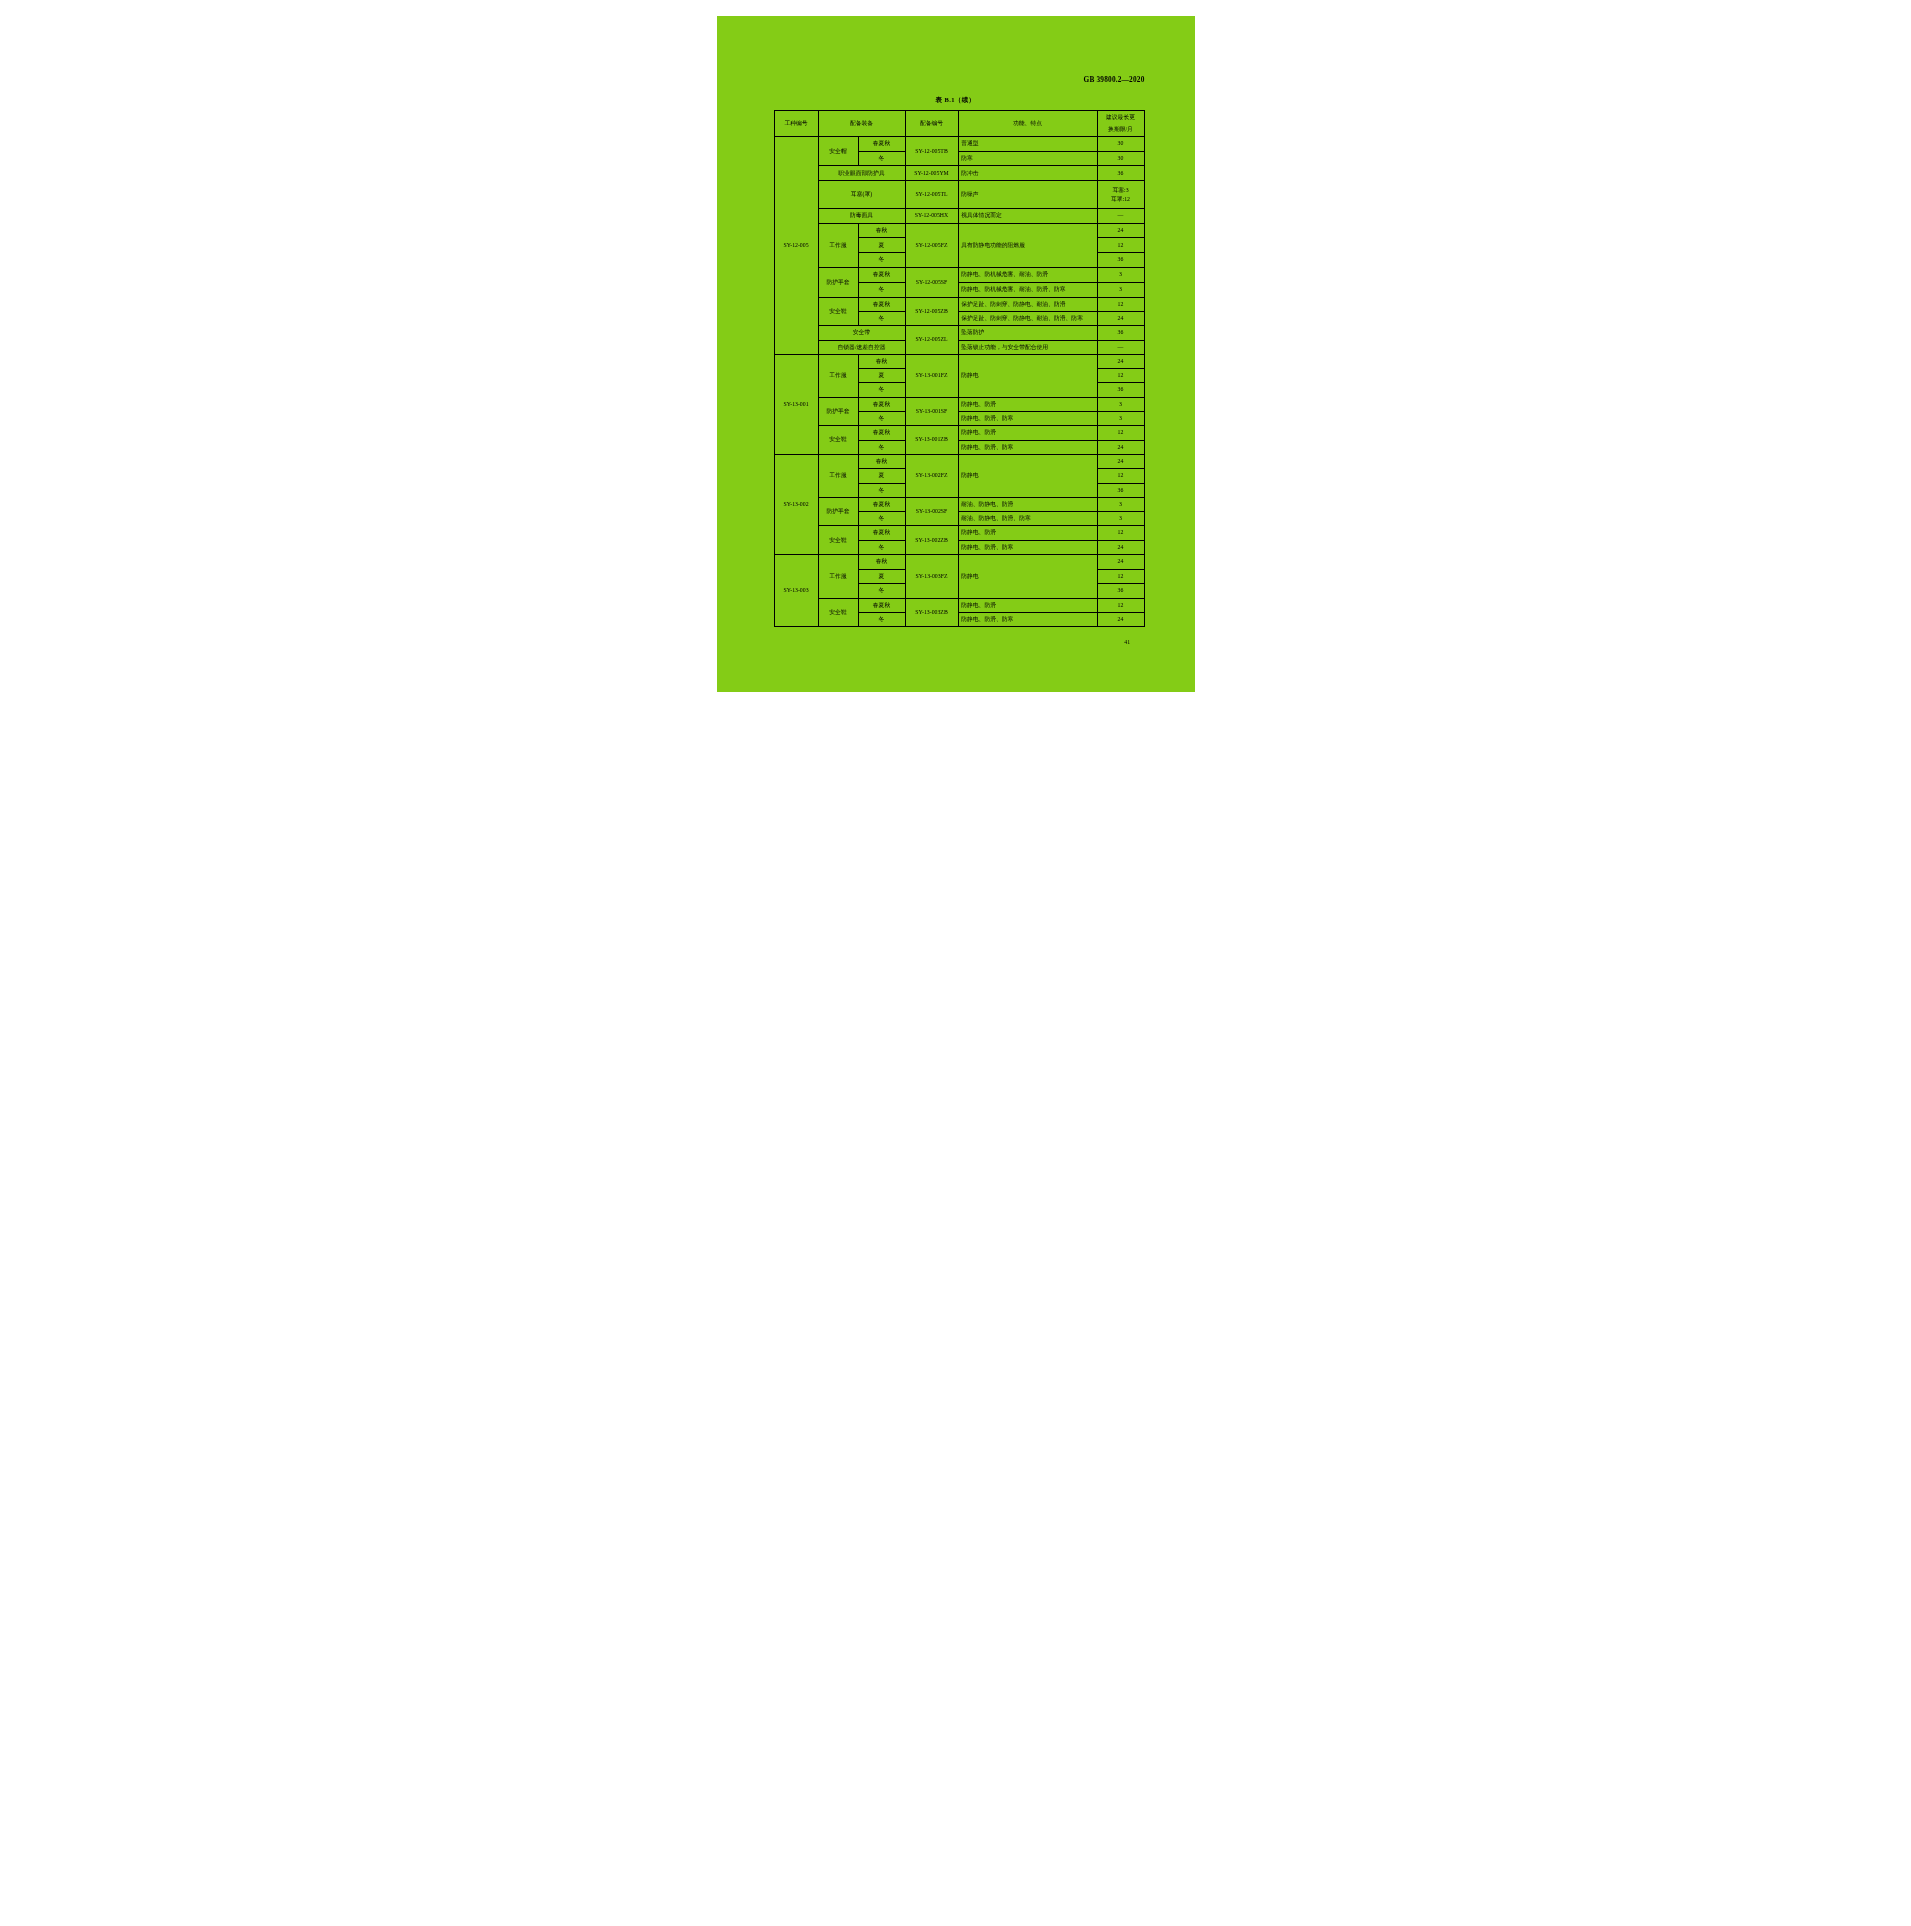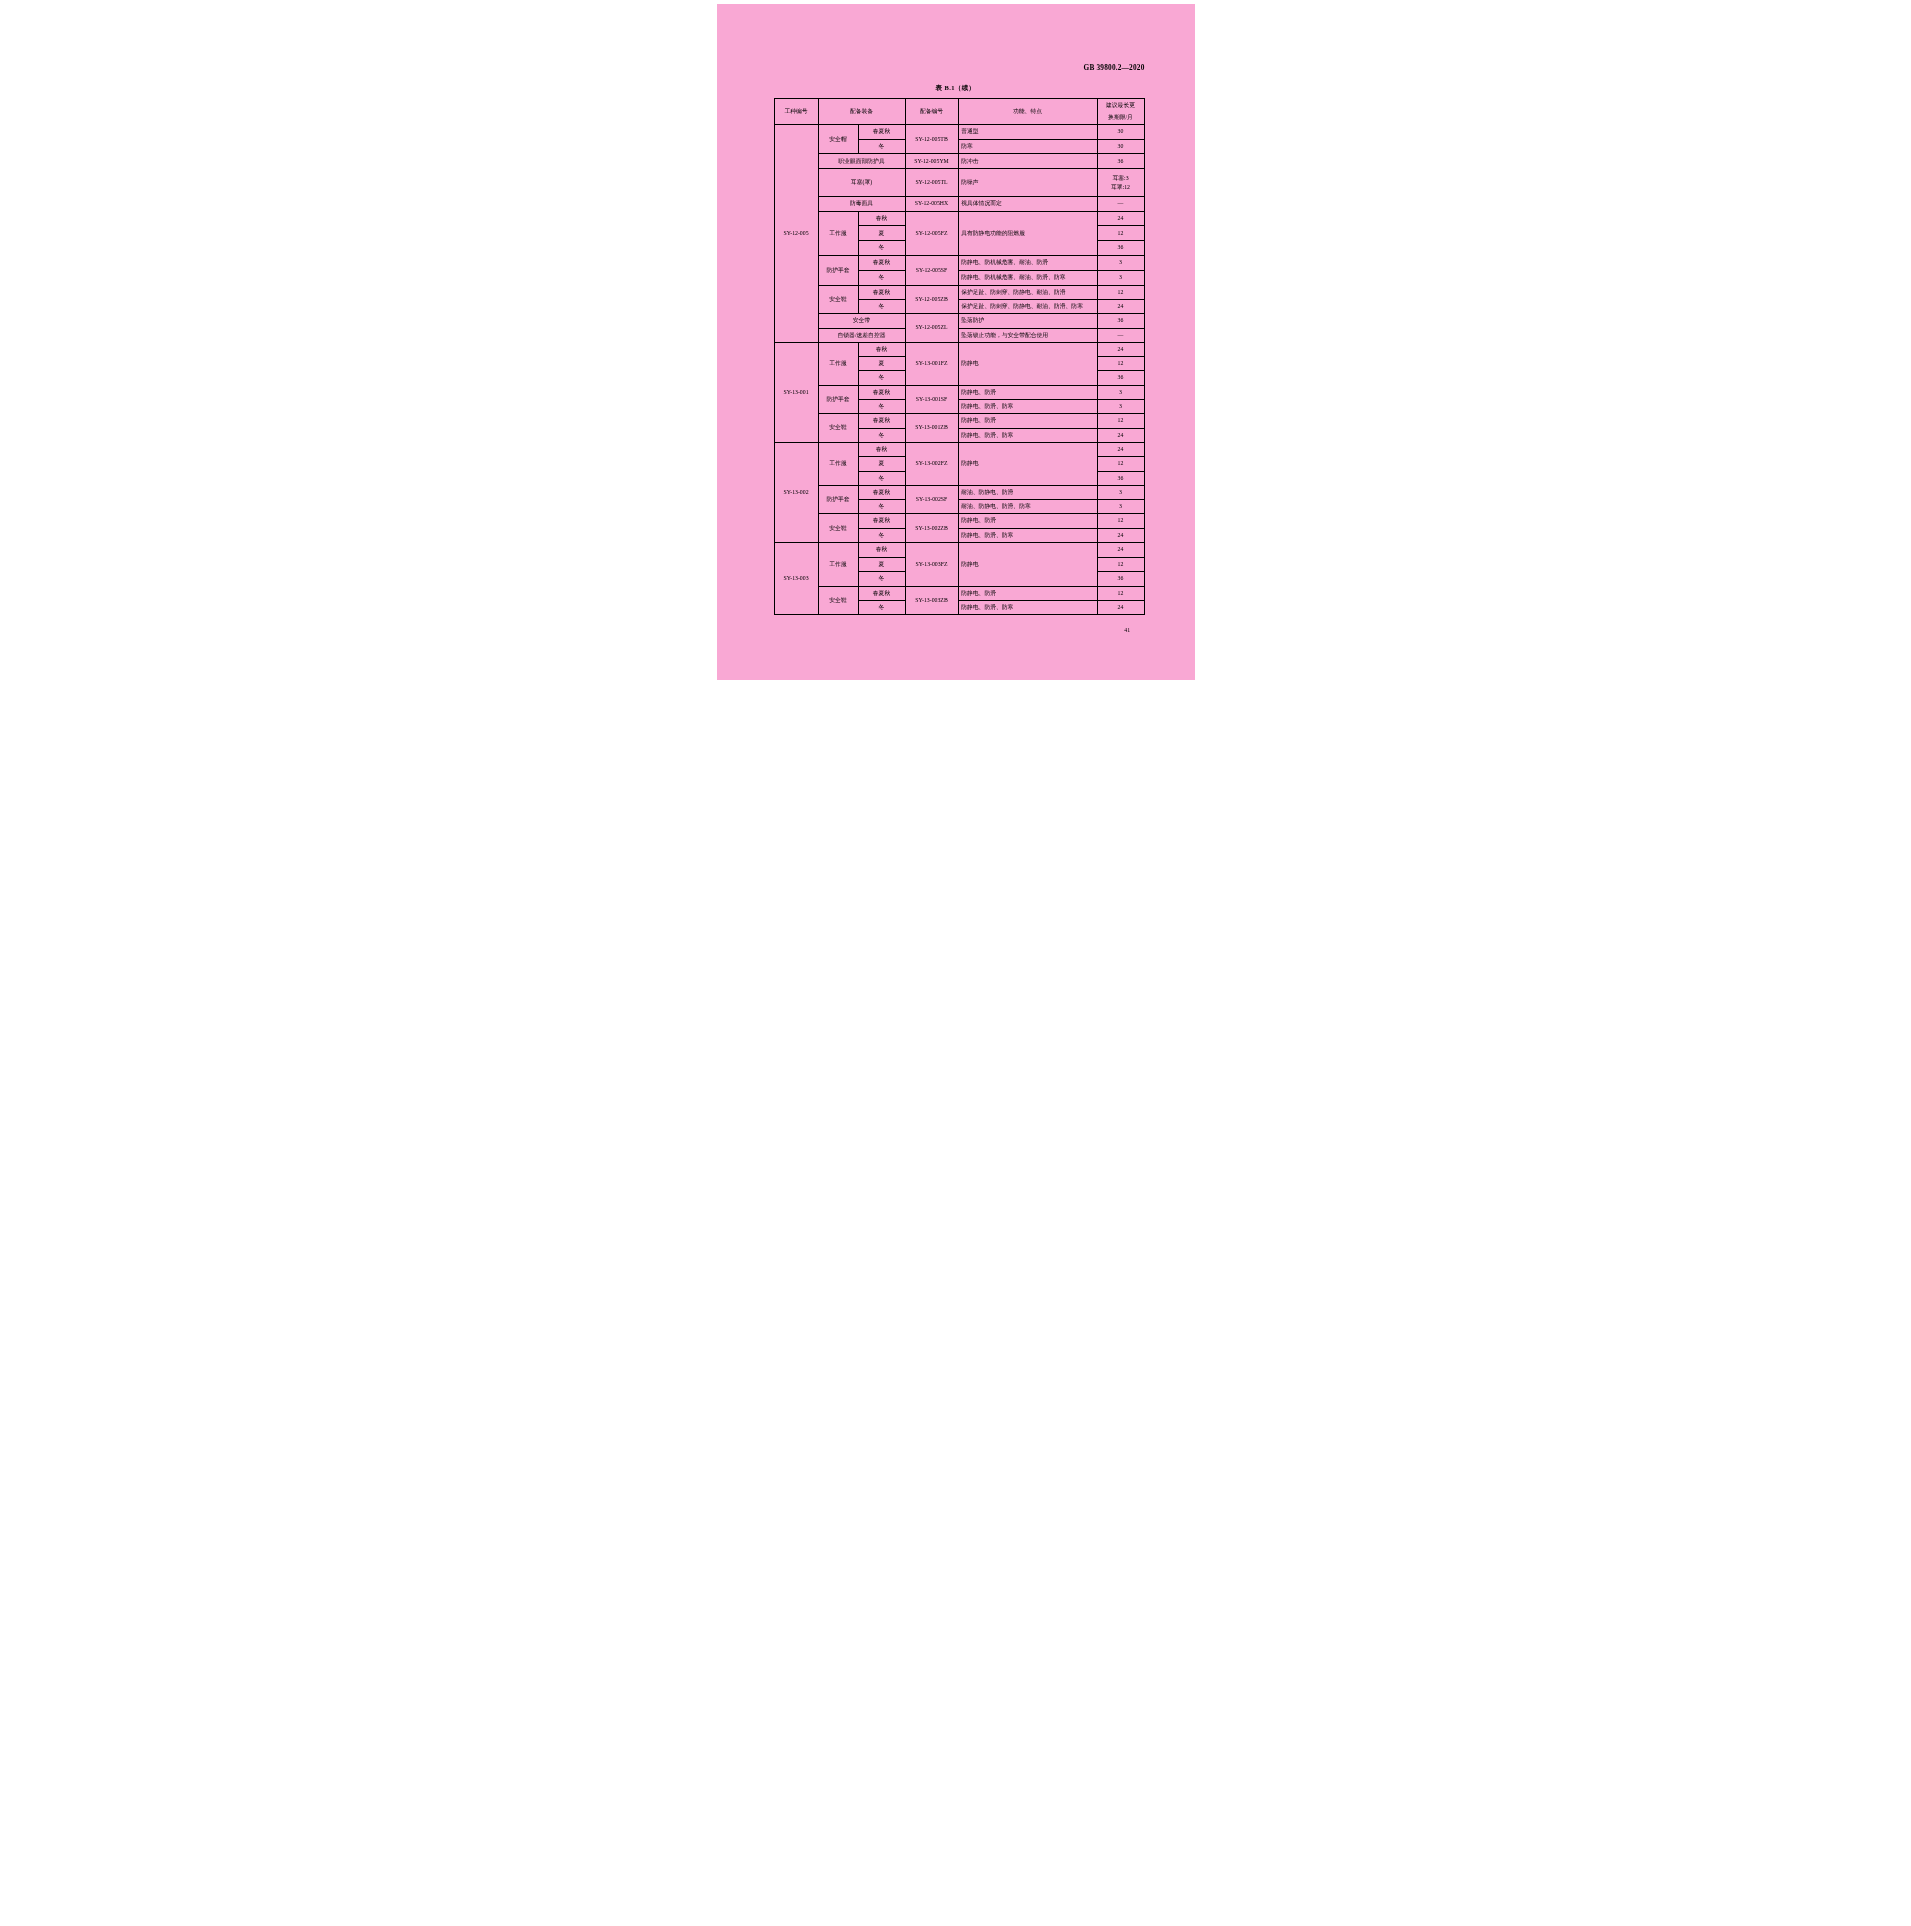--- a/index.html
+++ b/index.html
@@ -1,21 +1,21 @@
 <!DOCTYPE html>
 <html style="font-size:6.2px"><head>
 <meta charset="utf-8">
 <style>
   html, body { margin: 0; padding: 0; background: #ffffff; }
   .page {
     position: relative;
     width: 478px;
     height: 676px;
-    margin: 4px auto;
-    background: #f9a8d4;
+    margin: 16px auto;
+    background: #84cc16;
     color: #000000;
     font-family: "Liberation Serif", "DejaVu Serif", serif;
   }
   .doc-code {
     position: absolute;
     top: 59px;
     right: 50px;
     font-size: 7.3px;
     font-weight: bold;
     letter-spacing: 0.2px;

